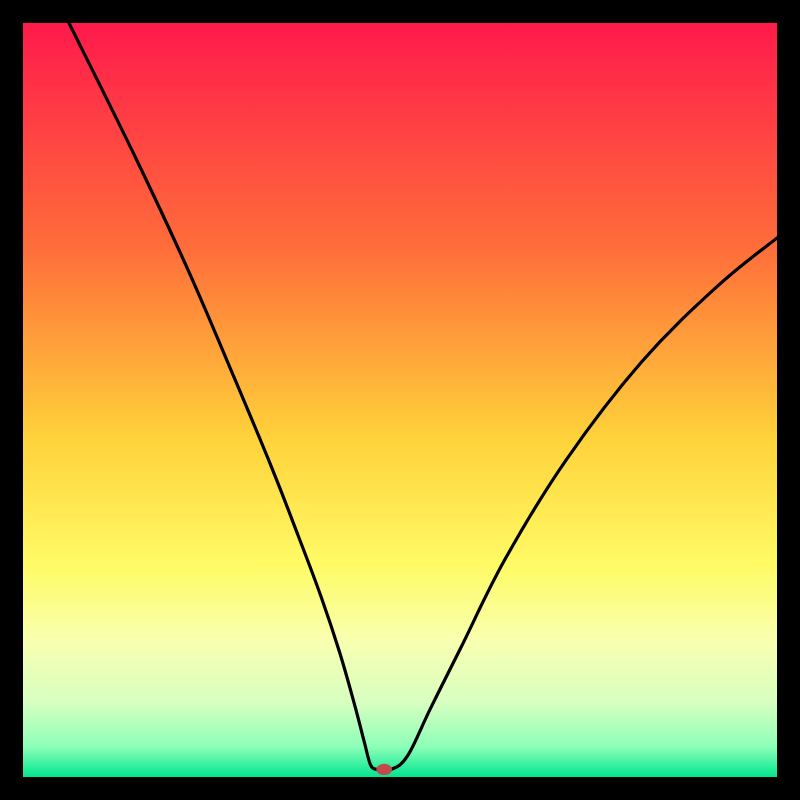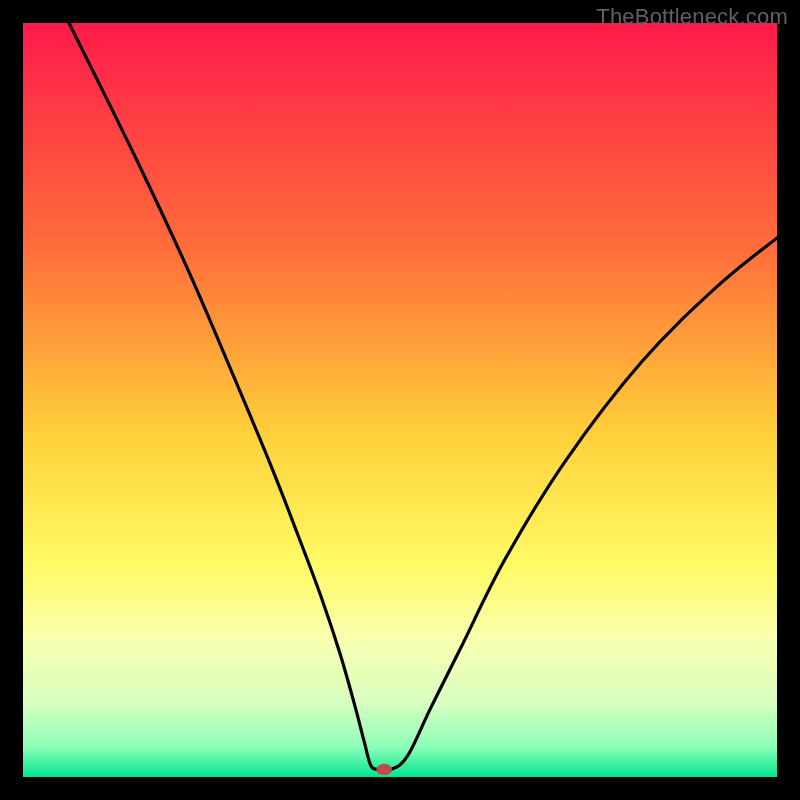--- a/index.html
+++ b/index.html
@@ -34,21 +34,20 @@
   .plot-area svg {
     display: block;
     width: 754px;
     height: 754px;
   }
 </style>
 </head>
 <body>
 
 <div class="stage">
-  <div class="watermark">TheBottleneck.com</div>
   <div class="plot-area">
     <svg id="plot-svg" viewBox="0 0 754 754" preserveAspectRatio="none">
       <defs>
         <linearGradient id="bg-grad" x1="0" y1="0" x2="0" y2="1">
             <stop offset="0%" stop-color="#ff1a4b"></stop>
             <stop offset="30%" stop-color="#ff6e3a"></stop>
             <stop offset="55.00000000000001%" stop-color="#ffd23a"></stop>
             <stop offset="72%" stop-color="#fffb66"></stop>
             <stop offset="82%" stop-color="#f8ffb0"></stop>
             <stop offset="90%" stop-color="#d8ffc0"></stop>

